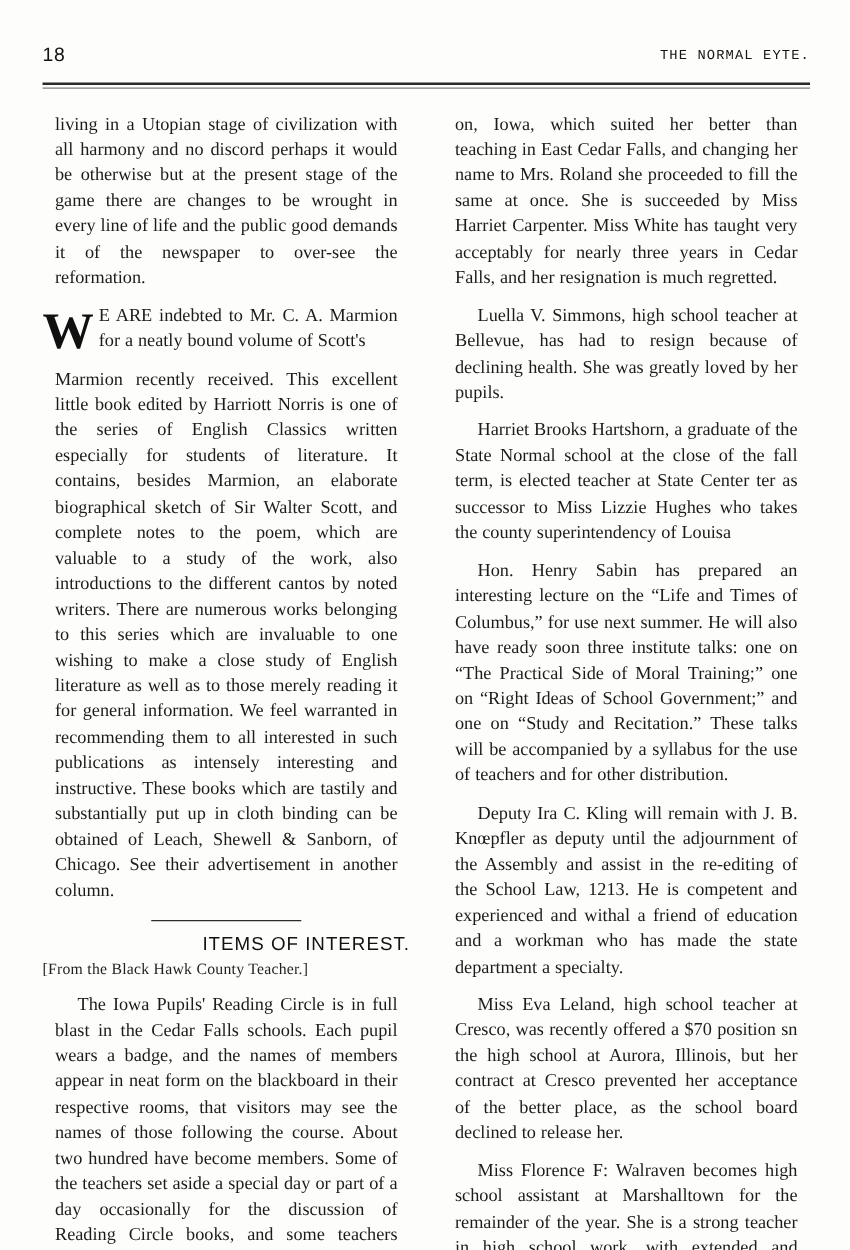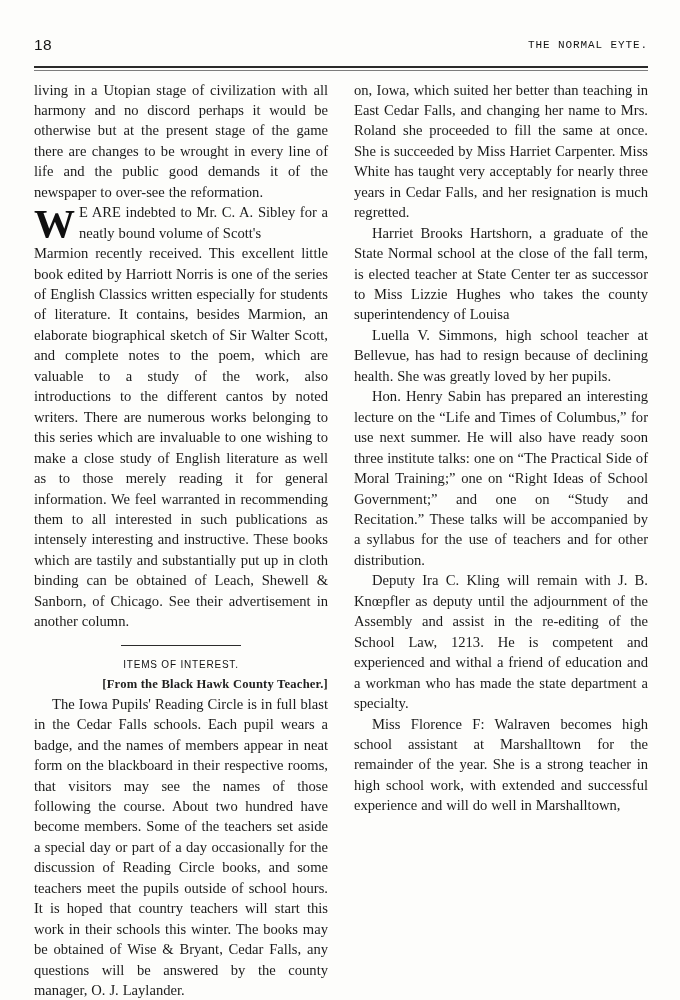--- a/index.html
+++ b/index.html
@@ -64,21 +64,21 @@
   .columns {
     margin-top: 9px;
     display: flex;
     gap: 26px;
     align-items: flex-start;
   }
   .col {
     width: 294px;
   }
   .col p {
-    margin: 0;
+    margin: 10px;
     font-size: 14.6px;
     line-height: 20.45px;
     text-align: justify;
     text-align-last: left;
     word-spacing: 0.3px;
     -webkit-hyphens: none;
     hyphens: none;
   }
   .col p.indent {
     text-indent: 18px;
@@ -103,36 +103,35 @@
   }
 
   
   .section-rule {
     width: 120px;
     height: 0;
     border-top: 1.4px solid #2b2b2b;
     margin: 13px auto 10px auto;
   }
   .section-title {
-    text-align: center;
+    text-align: right;
     font-family: "Liberation Sans", "DejaVu Sans", sans-serif;
-    font-size: 10px;
+    font-size: 15px;
     letter-spacing: 0.8px;
     color: #121212;
     margin: 0 0 2px 0;
     line-height: 18px;
   }
   .section-source {
-    text-align: right;
+    text-align: left;
     font-size: 12.6px;
     letter-spacing: 0.2px;
     color: #1f1f1f;
     margin: 0 0 1px 0;
     line-height: 17px;
-    font-weight: bold;
   }
 </style>
 </head>
 <body>
 
 <div class="page">
   <div class="page-inner">
 
     <div class="masthead">
       <span class="folio">18</span>
@@ -141,39 +140,40 @@
     <div class="masthead-rule"></div>
 
     <div class="columns">
 
       <div class="col">
 
         <p class="flush">living in a Utopian stage of civilization with all harmony and no discord perhaps it would be otherwise but at the present stage of the game there are changes to be wrought in every line of life and the public good demands it of the newspaper to over-see the reformation.</p>
 
         <div class="dropcap-para">
           <span class="dropcap">W</span>
-          <p class="flush">E ARE indebted to Mr. C. A. Sibley for a neatly bound volume of Scott's</p>
+          <p class="flush">E ARE indebted to Mr. C. A. Marmion for a neatly bound volume of Scott's</p>
           <p class="flush">Marmion recently received. This excellent little book edited by Harriott Norris is one of the series of English Classics written especially for students of literature. It contains, besides Marmion, an elaborate biographical sketch of Sir Walter Scott, and complete notes to the poem, which are valuable to a study of the work, also introductions to the different cantos by noted writers. There are numerous works belonging to this series which are invaluable to one wishing to make a close study of English literature as well as to those merely reading it for general information. We feel warranted in recommending them to all interested in such publications as intensely interesting and instructive. These books which are tastily and substantially put up in cloth binding can be obtained of Leach, Shewell &amp; Sanborn, of Chicago. See their advertisement in another column.</p>
         </div>
 
         <div class="section-rule"></div>
 
         <div class="section-title">ITEMS OF INTEREST.</div>
         <div class="section-source">[From the Black Hawk County Teacher.]</div>
 
         <p class="indent">The Iowa Pupils' Reading Circle is in full blast in the Cedar Falls schools. Each pupil wears a badge, and the names of members appear in neat form on the blackboard in their respective rooms, that visitors may see the names of those following the course. About two hundred have become members. Some of the teachers set aside a special day or part of a day occasionally for the discussion of Reading Circle books, and some teachers meet the pupils outside of school hours. It is hoped that country teachers will start this work in their schools this winter. The books may be obtained of Wise &amp; Bryant, Cedar Falls, any questions will be answered by the county manager, O. J. Laylander.</p>
 
       </div>
 
       <div class="col">
 
         <p class="flush">on, Iowa, which suited her better than teaching in East Cedar Falls, and changing her name to Mrs. Roland she proceeded to fill the same at once. She is succeeded by Miss Harriet Carpenter. Miss White has taught very acceptably for nearly three years in Cedar Falls, and her resignation is much regretted.</p>
+        <p class="indent">Luella V. Simmons, high school teacher at Bellevue, has had to resign because of declining health. She was greatly loved by her pupils.</p>
         <p class="indent">Harriet Brooks Hartshorn, a graduate of the State Normal school at the close of the fall term, is elected teacher at State Center ter as successor to Miss Lizzie Hughes who takes the county superintendency of Louisa</p>
-        <p class="indent">Luella V. Simmons, high school teacher at Bellevue, has had to resign because of declining health. She was greatly loved by her pupils.</p>
         <p class="indent">Hon. Henry Sabin has prepared an interesting lecture on the “Life and Times of Columbus,” for use next summer. He will also have ready soon three institute talks: one on “The Practical Side of Moral Training;” one on “Right Ideas of School Government;” and one on “Study and Recitation.” These talks will be accompanied by a syllabus for the use of teachers and for other distribution.</p>
         <p class="indent">Deputy Ira C. Kling will remain with J. B. Knœpfler as deputy until the adjournment of the Assembly and assist in the re-editing of the School Law, 1213. He is competent and experienced and withal a friend of education and a workman who has made the state department a specialty.</p>
+        <p class="indent">Miss Eva Leland, high school teacher at Cresco, was recently offered a $70 position sn the high school at Aurora, Illinois, but her contract at Cresco prevented her acceptance of the better place, as the school board declined to release her.</p>
         <p class="indent">Miss Florence F: Walraven becomes high school assistant at Marshalltown for the remainder of the year. She is a strong teacher in high school work, with extended and successful experience and will do well in Marshalltown,</p>
 
       </div>
 
     </div>
   </div>
 </div>
 
 </body></html>

